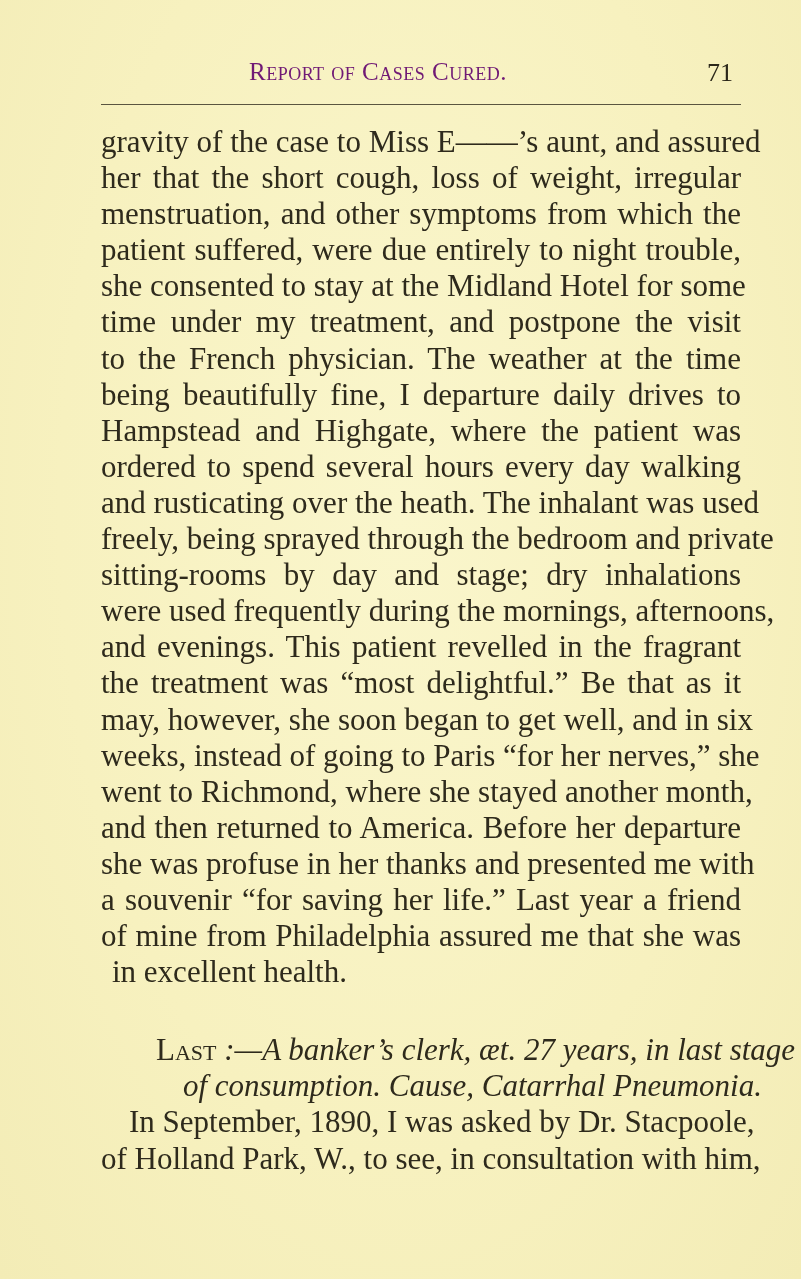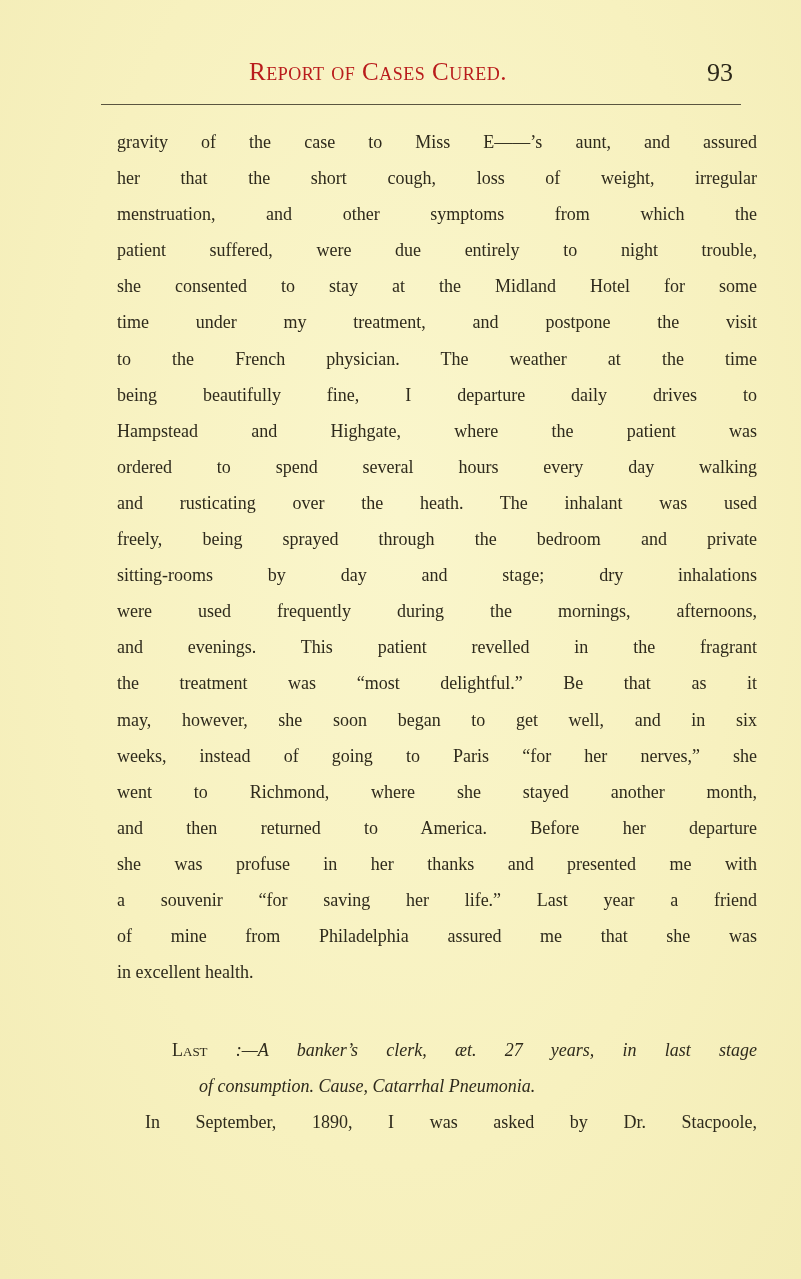--- a/index.html
+++ b/index.html
@@ -29,55 +29,56 @@
     width: 640px;
     height: 40px;
   }
   .running-title {
     position: absolute;
     left: 148px;
     top: 0;
     font-size: 25px;
     letter-spacing: 0.5px;
     font-variant: small-caps;
-    color: #b91c1c;
+    color: #701a75;
   }
   .page-number {
     position: absolute;
     right: 8px;
     top: 0;
     font-size: 26px;
     color: #2b2719;
   }
   .head-rule {
     position: absolute;
     top: 104px;
     left: 0;
     width: 640px;
     height: 0;
     border-top: 1.5px solid #5a5540;
   }
   .body-text {
     position: absolute;
     top: 124px;
-    left: 16px;
+    left: 0;
     width: 640px;
-    font-size: 18px;
+    font-size: 31px;
     line-height: 36.1px;
     text-align: justify;
   }
   .line {
     display: block;
     text-align: justify;
     text-align-last: justify;
     white-space: nowrap;
     height: 36.1px;
   }
   .line.last {
     text-align-last: left;
+    margin-left: 11px;
   }
   .gap {
     height: 42px;
   }
   .case-heading .line {
     font-style: italic;
   }
   .case-label {
     font-style: normal;
     font-variant: small-caps;
@@ -86,21 +87,21 @@
   .indent2 { padding-left: 82px; text-align-last: left; }
   .indent3 { padding-left: 28px; }
 </style>
 </head>
 <body>
 
 <div class="page">
 
   <div class="running-head">
     <span class="running-title">Report of Cases Cured.</span>
-    <span class="page-number">93</span>
+    <span class="page-number">71</span>
   </div>
   <div class="head-rule"></div>
 
   <div class="body-text">
     <div>
       <span class="line">gravity of the case to Miss E——’s aunt, and assured</span>
       <span class="line">her that the short cough, loss of weight, irregular</span>
       <span class="line">menstruation, and other symptoms from which the</span>
       <span class="line">patient suffered, were due entirely to night trouble,</span>
       <span class="line">she consented to stay at the Midland Hotel for some</span>
@@ -127,16 +128,17 @@
 
     <div class="gap"></div>
 
     <div class="case-heading">
       <span class="line indent1"><span class="case-label">Last</span> <span>:—A banker’s clerk, æt. 27 years, in last stage</span></span>
       <span class="line indent2">of consumption. Cause, Catarrhal Pneumonia.</span>
     </div>
 
     <div>
       <span class="line indent3">In September, 1890, I was asked by Dr. Stacpoole,</span>
+      <span class="line">of Holland Park, W., to see, in consultation with him,</span>
     </div>
   </div>
 
 </div>
 
 </body></html>

